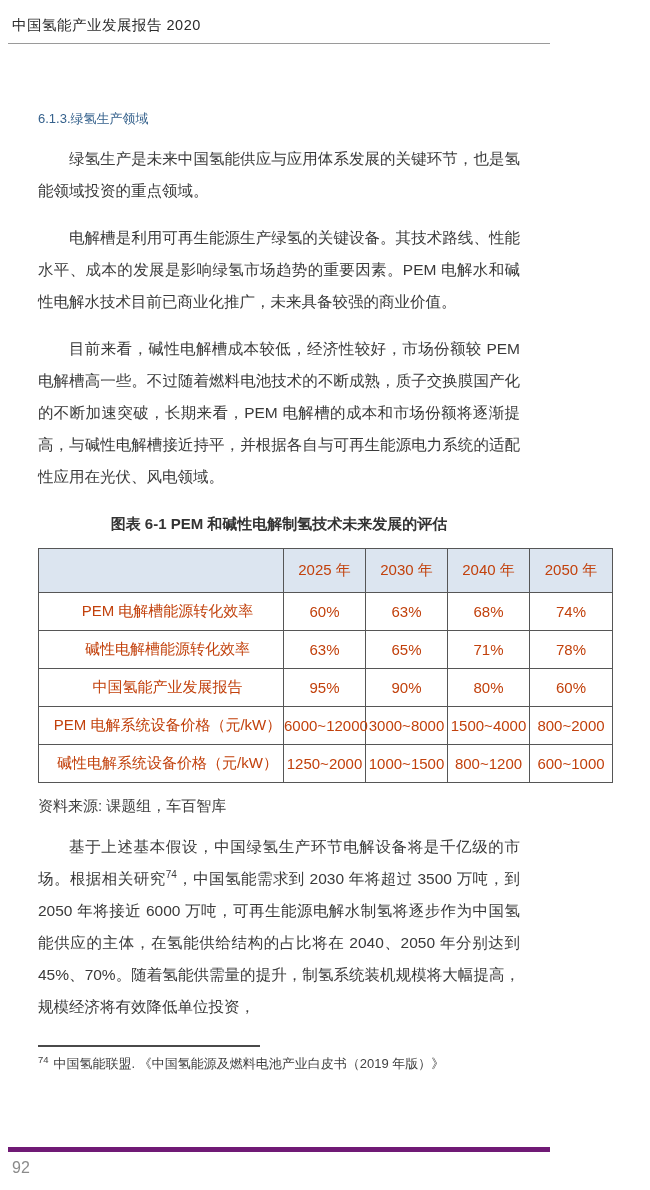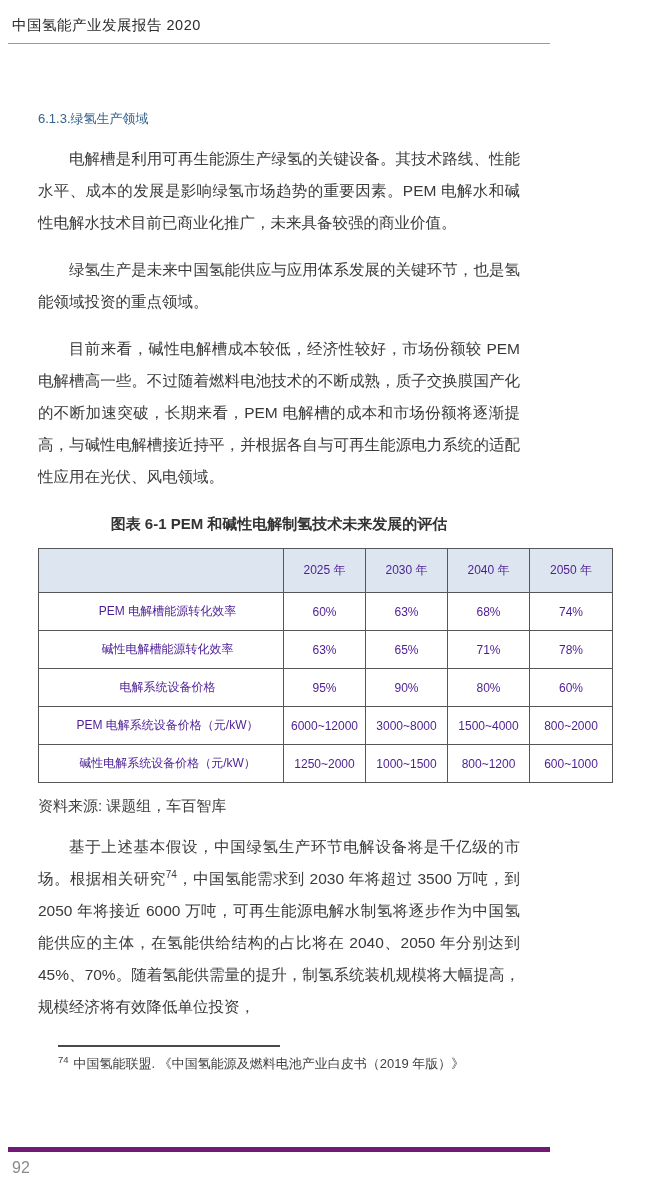--- a/index.html
+++ b/index.html
@@ -55,22 +55,22 @@
     font-size: 15px;
     font-weight: bold;
     color: #333;
   }
 
   table.eval-table {
     margin-top: 14px;
     width: 574px;
     border-collapse: collapse;
     table-layout: fixed;
-    font-size: 12px;
-    color: #4c1d95;
+    font-size: 15px;
+    color: #c2410c;
   }
   .eval-table th, .eval-table td {
     border: 1px solid #565656;
     text-align: center;
     vertical-align: middle;
   }
   .eval-table thead th {
     background: #dce5f0;
     height: 44px;
     font-weight: normal;
@@ -80,21 +80,21 @@
     text-align: center;
     padding-left: 13px;
   }
 
   .source {
     margin-top: 14px;
     font-size: 15px;
     color: #3f3f3f;
   }
 
-  .footnote-block { margin-top: 22px; margin-left: 20px; }
+  .footnote-block { margin-top: 22px; }
   .footnote-rule {
     width: 222px;
     border-top: 2px solid #4a4a4a;
   }
   .footnote-text {
     margin-top: 8px;
     font-size: 13px;
     color: #3f3f3f;
   }
   .footnote-text sup {
@@ -123,23 +123,23 @@
 <div class="page">
 
   <header class="doc-header">
     <span class="doc-header-title">中国氢能产业发展报告 2020</span>
   </header>
 
   <main class="content">
 
     <h2 class="section-heading">6.1.3.绿氢生产领域</h2>
 
+    <p class="para">绿氢生产是未来中国氢能供应与应用体系发展的关键环节，也是氢能领域投资的重点领域。</p>
+
     <p class="para">电解槽是利用可再生能源生产绿氢的关键设备。其技术路线、性能水平、成本的发展是影响绿氢市场趋势的重要因素。PEM 电解水和碱性电解水技术目前已商业化推广，未来具备较强的商业价值。</p>
-
-    <p class="para">绿氢生产是未来中国氢能供应与应用体系发展的关键环节，也是氢能领域投资的重点领域。</p>
 
     <p class="para">目前来看，碱性电解槽成本较低，经济性较好，市场份额较 PEM 电解槽高一些。不过随着燃料电池技术的不断成熟，质子交换膜国产化的不断加速突破，长期来看，PEM 电解槽的成本和市场份额将逐渐提高，与碱性电解槽接近持平，并根据各自与可再生能源电力系统的适配性应用在光伏、风电领域。</p>
 
     <div class="table-caption">图表 6-1 PEM 和碱性电解制氢技术未来发展的评估</div>
 
     <table class="eval-table">
       <colgroup>
         <col style="width:245px">
         <col style="width:82px">
         <col style="width:82px">
@@ -164,21 +164,21 @@
           <td>74%</td>
         </tr>
         <tr>
           <td class="rowlabel">碱性电解槽能源转化效率</td>
           <td>63%</td>
           <td>65%</td>
           <td>71%</td>
           <td>78%</td>
         </tr>
         <tr>
-          <td class="rowlabel">电解系统设备价格</td>
+          <td class="rowlabel">中国氢能产业发展报告</td>
           <td>95%</td>
           <td>90%</td>
           <td>80%</td>
           <td>60%</td>
         </tr>
         <tr>
           <td class="rowlabel">PEM 电解系统设备价格（元/kW）</td>
           <td>6000~12000</td>
           <td>3000~8000</td>
           <td>1500~4000</td>

